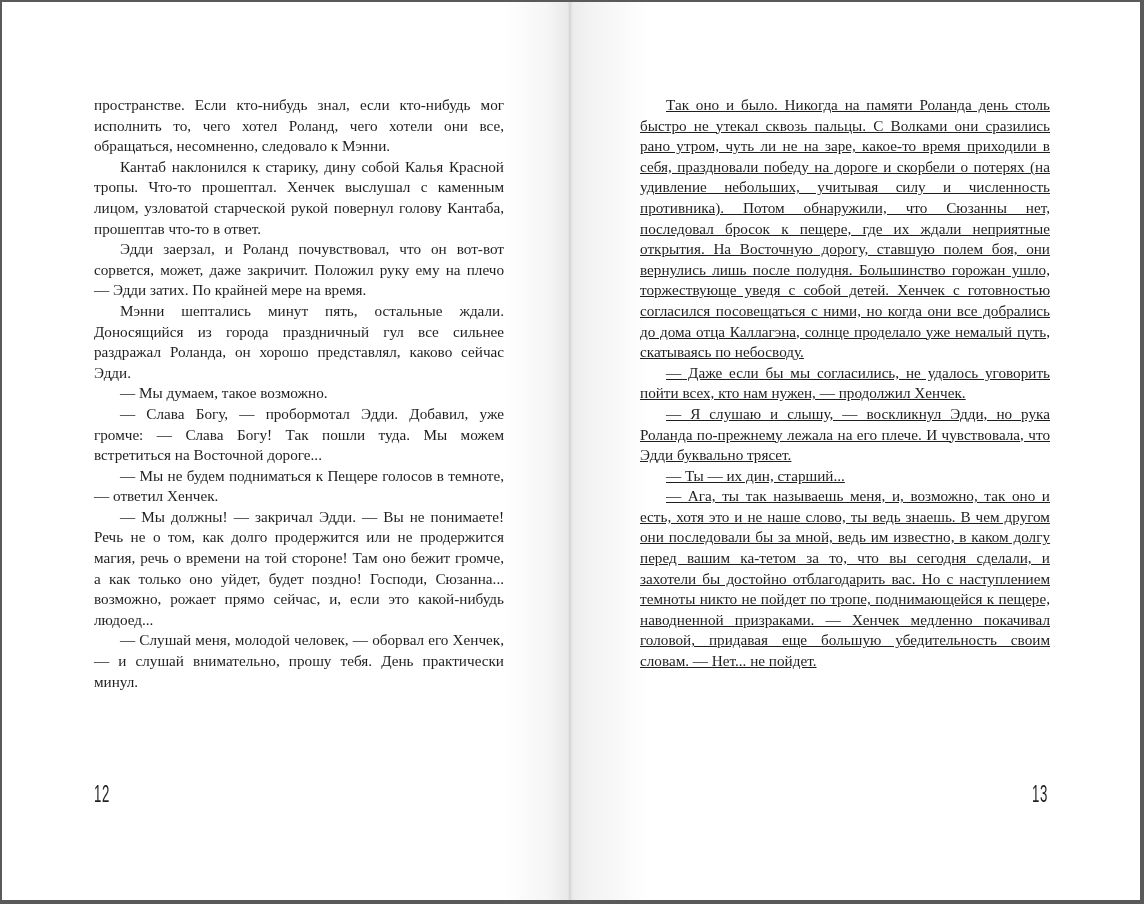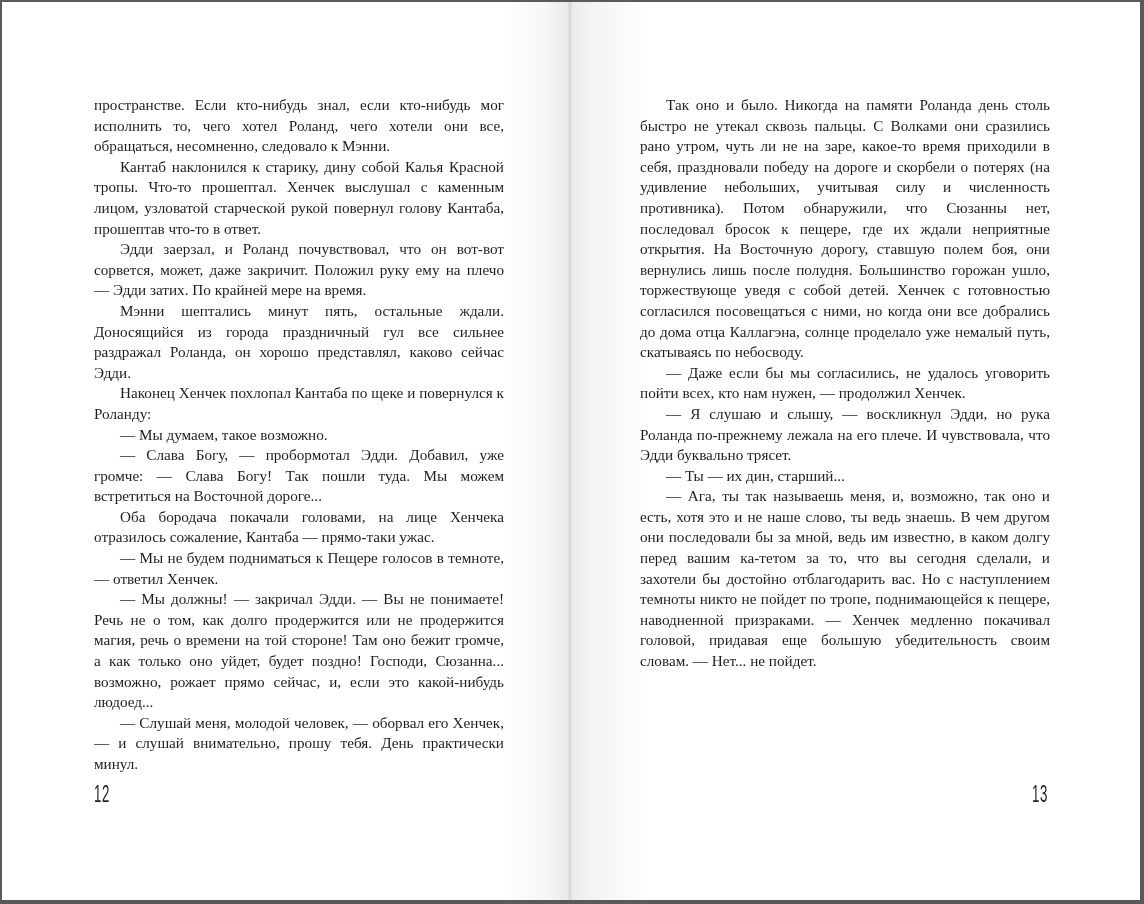--- a/index.html
+++ b/index.html
@@ -16,21 +16,21 @@
   .page.left { left:0; width:568px;
     background:linear-gradient(to right,#fff 0,#fff 500px,#f6f6f6 545px,#e9e9e9 566px,#d0d0d0 568px); }
   .page.right { left:568px; width:570px;
     background:linear-gradient(to right,#d8d8d8 0,#ececec 3px,#f3f3f3 20px,#fff 80px,#fff 100%); }
   .text {
     position:absolute; top:93px; width:410px;
     font-size:15.2px; line-height:20.6px; color:#1e1e1e;
     text-align:justify; hyphens:manual;
   }
   .page.left .text { left:92px; }
-  .page.right .text { left:70px; }
+  .page.right .text { left:70px;text-decoration:underline; }
   .text p { margin:0; text-indent:26px; }
   .text p.cont { text-indent:0; }
   .pnum {
     position:absolute; top:778px;
     font-family:"Liberation Sans Narrow","Liberation Sans", sans-serif;
     font-size:24px; color:#222; transform:scaleX(0.55); transform-origin:left top;
     letter-spacing:1px;
   }
   .page.left .pnum { left:92px; }
   .page.right .pnum { left:462px; }
@@ -38,24 +38,22 @@
 </head>
 <body>
 
 <div class="spread">
   <div class="page left">
     <div class="text">
       <p class="cont">пространстве. Если кто-нибудь знал, если кто-нибудь мог исполнить то, чего хотел Роланд, чего хотели они все, обращаться, несомненно, следовало к Мэнни.</p>
       <p>Кантаб наклонился к старику, дину собой Калья Красной тропы. Что-то прошептал. Хенчек выслушал с каменным лицом, узловатой старческой рукой повернул голову Кантаба, прошептав что-то в ответ.</p>
       <p>Эдди заерзал, и Роланд почувствовал, что он вот-вот сорвется, может, даже закричит. Положил руку ему на плечо — Эдди затих. По крайней мере на время.</p>
       <p>Мэнни шептались минут пять, остальные ждали. Доносящийся из города праздничный гул все сильнее раздражал Роланда, он хорошо представлял, каково сейчас Эдди.</p>
-      <p>Наконец Хенчек похлопал Кантаба по щеке и повернулся к Роланду:</p>
       <p>— Мы думаем, такое возможно.</p>
       <p>— Слава Богу, — пробормотал Эдди. Добавил, уже громче: — Слава Богу! Так пошли туда. Мы можем встретиться на Восточной дороге...</p>
-      <p>Оба бородача покачали головами, на лице Хенчека отразилось сожаление, Кантаба — прямо-таки ужас.</p>
       <p>— Мы не будем подниматься к Пещере голосов в темноте, — ответил Хенчек.</p>
       <p>— Мы должны! — закричал Эдди. — Вы не понимаете! Речь не о том, как долго продержится или не продержится магия, речь о времени на той стороне! Там оно бежит громче, а как только оно уйдет, будет поздно! Господи, Сюзанна... возможно, рожает прямо сейчас, и, если это какой-нибудь людоед...</p>
       <p>— Слушай меня, молодой человек, — оборвал его Хенчек, — и слушай внимательно, прошу тебя. День практически минул.</p>
     </div>
     <div class="pnum">12</div>
   </div>
 
   <div class="page right">
     <div class="text">
       <p>Так оно и было. Никогда на памяти Роланда день столь быстро не утекал сквозь пальцы. С Волками они сразились рано утром, чуть ли не на заре, какое-то время приходили в себя, праздновали победу на дороге и скорбели о потерях (на удивление небольших, учитывая силу и численность противника). Потом обнаружили, что Сюзанны нет, последовал бросок к пещере, где их ждали неприятные открытия. На Восточную дорогу, ставшую полем боя, они вернулись лишь после полудня. Большинство горожан ушло, торжествующе уведя с собой детей. Хенчек с готовностью согласился посовещаться с ними, но когда они все добрались до дома отца Каллагэна, солнце проделало уже немалый путь, скатываясь по небосводу.</p>

